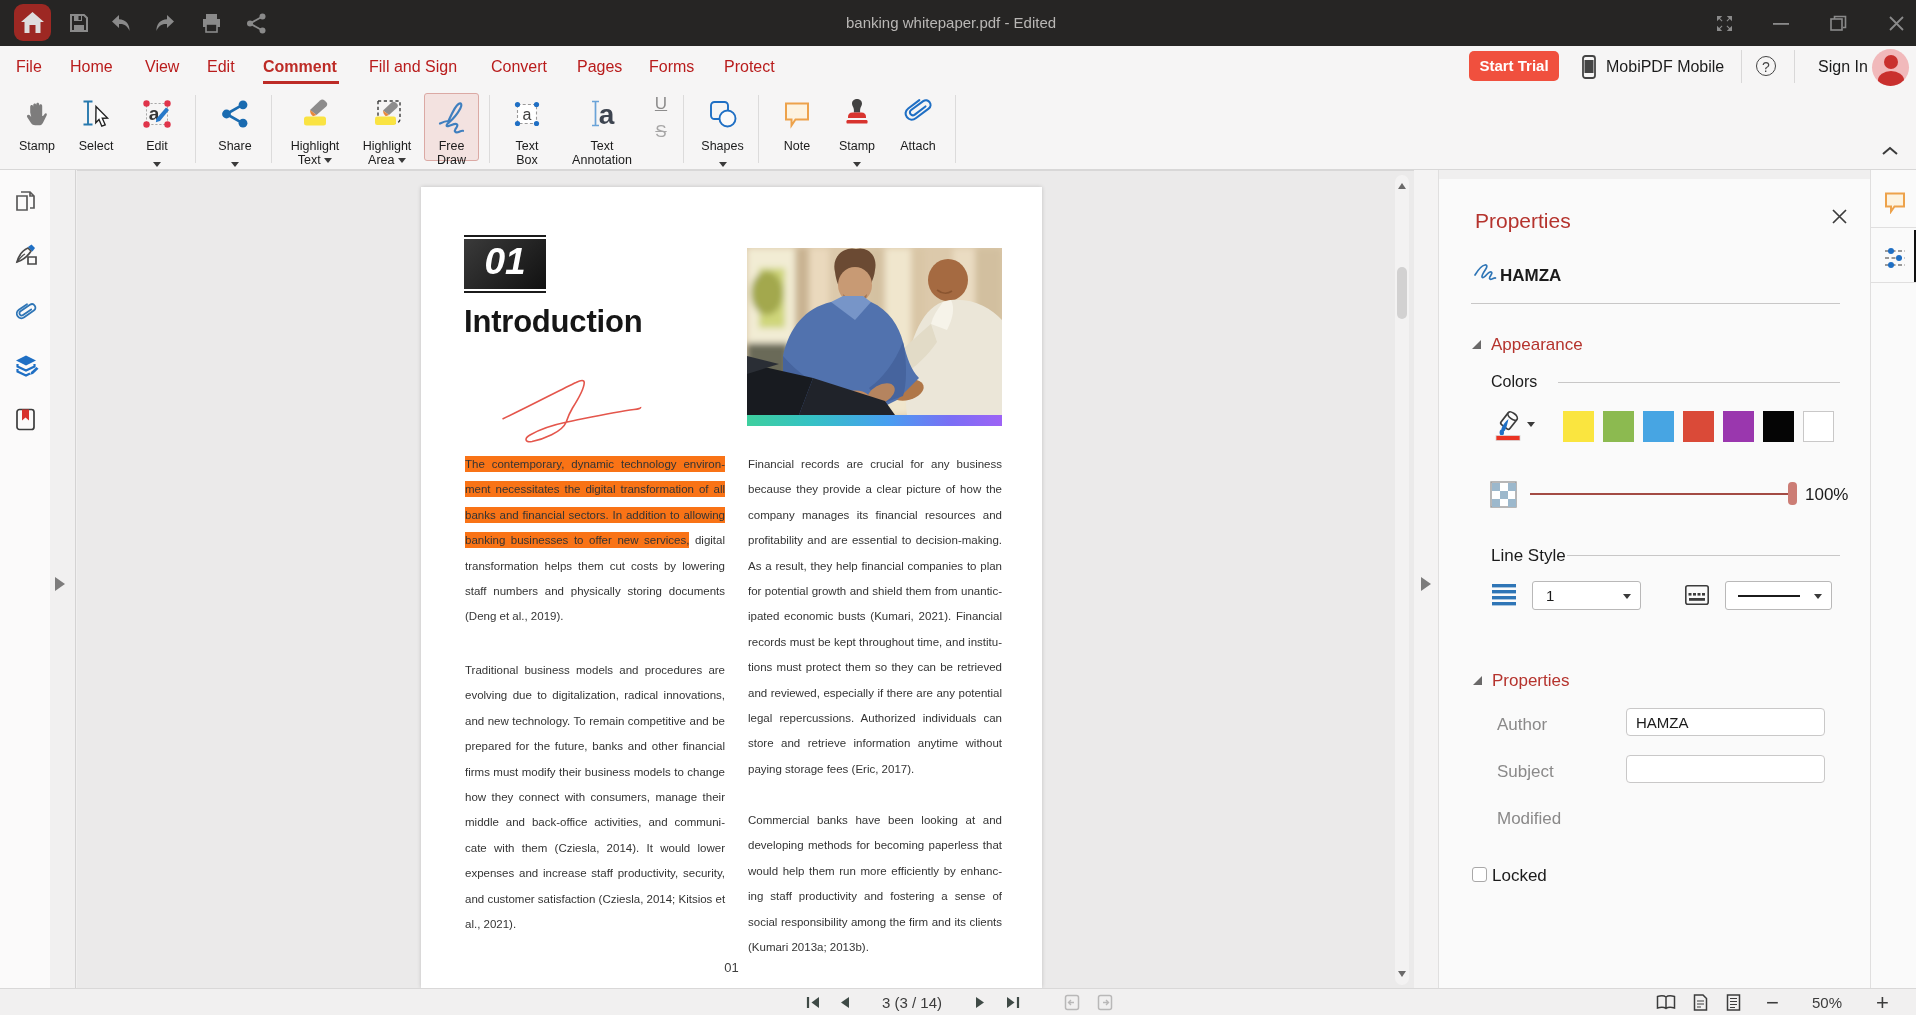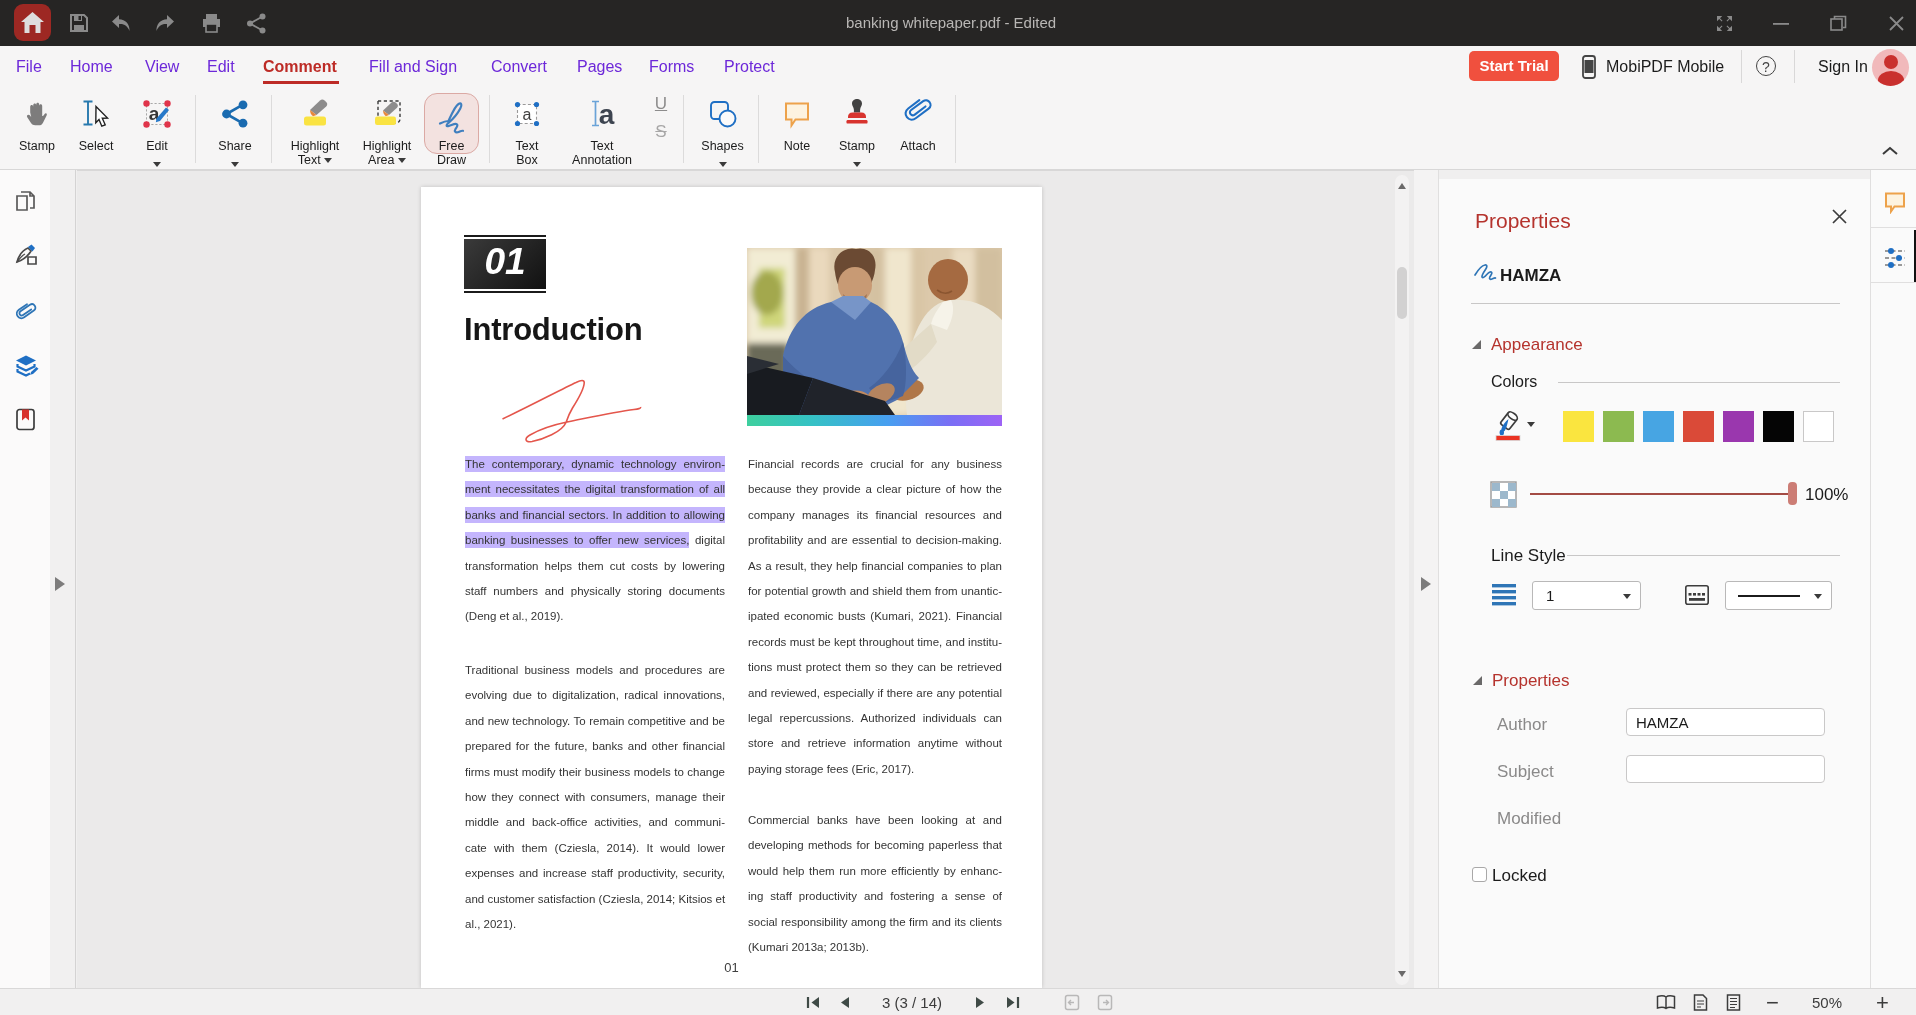--- a/index.html
+++ b/index.html
@@ -8,33 +8,33 @@
 
 
 #titlebar { position:absolute; left:0; top:0; width:1916px; height:46px; background:#262524; }
 #homebtn { position:absolute; left:14px; top:4px; width:37px; height:37px; background:#9d2823; border-radius:9px; }
 .tb-ico { position:absolute; top:12px; }
 #title-text { position:absolute; top:14px; left:846px; color:#b9b7b5; font-size:15px; }
 .winctl { position:absolute; top:13px; }
 
 
 #menubar { position:absolute; left:0; top:46px; width:1916px; height:44px; background:#f6f5f5; }
-.menu-item { position:absolute; top:12px; font-size:16px; color:#6d28d9; }
+.menu-item { position:absolute; top:12px; font-size:16px; color:#b91c1c; }
 #menu-comment { color:#bd2b26; font-weight:bold; }
 #menu-underline { position:absolute; left:263px; top:35px; width:76px; height:3px; background:#bd2b26; }
 
 
 #toolbar { position:absolute; left:0; top:90px; width:1916px; height:80px; background:#f6f5f5; border-bottom:1px solid #d8d7d7; }
 .tbtn { position:absolute; top:0; height:79px; text-align:center; }
 .tbtn .ic { position:absolute; top:8px; left:50%; transform:translateX(-50%); }
 .tbtn .lbl { position:absolute; top:50px; left:0; width:100%; font-size:12.5px; color:#1b1b1b; line-height:13.5px; }
 .tbtn .sub { position:absolute; top:65px; left:0; width:100%; }
 .tsep { position:absolute; top:5px; height:68px; width:1px; background:#dcdbdb; }
 .caret { display:inline-block; width:0; height:0; border-left:4.5px solid transparent; border-right:4.5px solid transparent; border-top:5px solid #3a3a3a; vertical-align:middle; }
-#freedraw { top:3px !important; height:61px; background:#f3e2e0; border:1px solid #dba9a4; border-radius:13px;text-decoration:underline; }
+#freedraw { top:3px !important; height:68px; background:#f3e2e0; border:1px solid #dba9a4; border-radius:3px;text-decoration:underline; }
 #freedraw .ic { top:6px; }
 #freedraw .lbl { top:46px; }
 #collapse-chev { position:absolute; right:17px; top:55px; color:#333; font-size:16px; }
 
 
 #main { position:absolute; left:0; top:170px; width:1916px; height:818px; }
 #sidebar { position:absolute; left:0; top:0; width:50px; height:818px; background:#fbfafa; }
 #side-strip { position:absolute; left:50px; top:0; width:26px; height:818px; background:#f1f0f0; border-right:1px solid #d4d3d3; }
 .side-ico { position:absolute; left:14px; }
 #canvas { position:absolute; left:77px; top:0; width:1337px; height:818px; background:#ebeaea; border-top:1px solid #d8d7d7; }
@@ -47,21 +47,21 @@
 #expander-r { position:absolute; left:7px; top:407px; width:0; height:0; border-top:7px solid transparent; border-bottom:7px solid transparent; border-left:10px solid #7d7c7c; }
 
 
 #rpanel { position:absolute; left:1439px; top:9px; width:431px; height:818px; background:#fafafa;text-align:right; }
 #tabstrip { position:absolute; left:1870px; top:0; width:46px; height:818px; background:#fafafa; border-left:1px solid #e0dfdf; }
 
 
 #statusbar { position:absolute; left:0; top:988px; width:1916px; height:27px; background:#f1f0f0; border-top:1px solid #d9d8d8; font-size:15px; color:#333; }
 .ln { height:25.4px; font-size:11.5px; white-space:nowrap; text-align:justify; text-align-last:justify; color:#343434; overflow:visible; }
 .ln.e { text-align-last:left; }
-.hl { background:#c4b5fd; padding:2px 0; }
+.hl { background:#f97316; padding:2px 0; }
 .sw { position:absolute; top:232px; width:31px; height:31px; }
 </style>
 </head>
 <body>
 
 <div id="titlebar">
   <div id="homebtn">
     <svg width="37" height="37" viewBox="0 0 37 37">
         <path d="M18.5 8 L30 18 L26.5 18 L26.5 29 L21.5 29 L21.5 21 L15.5 21 L15.5 29 L10.5 29 L10.5 18 L7 18 Z" fill="#dedddd"></path>
       </svg>
@@ -315,21 +315,21 @@
   <div id="canvas">
     <div id="page">
 
       <div style="position:absolute;left:43px;top:48px;width:82px;height:58px;">
         <div style="position:absolute;left:0;top:0;width:100%;height:2px;background:#1b1b1b;"></div>
         <div style="position:absolute;left:0;top:4px;width:100%;height:50px;background:linear-gradient(135deg,#3a3a3a,#111);"></div>
         <div style="position:absolute;left:0;top:56px;width:100%;height:2px;background:#1b1b1b;"></div>
         <div style="position:absolute;left:0;top:6px;width:100%;text-align:center;font-size:37px;font-style:italic;font-weight:bold;color:#fff;font-family:'Liberation Sans',sans-serif;">01</div>
       </div>
 
-      <div style="position:absolute;left:43px;top:119px;font-size:31px;font-weight:bold;color:#161616;line-height:31px;letter-spacing:-0.2px;margin-top:8px;">Introduction</div>
+      <div style="position:absolute;left:43px;top:119px;font-size:31px;font-weight:bold;color:#161616;line-height:31px;letter-spacing:-0.2px;">Introduction</div>
 
       <svg style="position:absolute;left:79px;top:188px;" width="150" height="72" viewBox="0 0 150 72">
           <path d="M2.5 44 C30 31 62 14 76 7.5 C81 5 84.5 4.5 84.2 8 C84 12 79.5 22 72.5 33 C69.5 38 67.5 43 66 47.5 C62 57 43 64.5 32 66.5 C25 67.5 24 63.5 30 60 C41 53.5 55 49.5 67 47 C85 43.5 114 37 134 34.5 C138 34 141 33.5 140.5 32" fill="none" stroke="#e4564c" stroke-width="1.6"></path>
         </svg>
 
       <svg style="position:absolute;left:326px;top:61px;" width="255" height="178" viewBox="0 0 255 178">
         <defs>
           <linearGradient id="gbar" x1="0" y1="0" x2="1" y2="0">
             <stop offset="0" stop-color="#3ecf9e"></stop>
               <stop offset="0.25" stop-color="#35c2c4"></stop>

